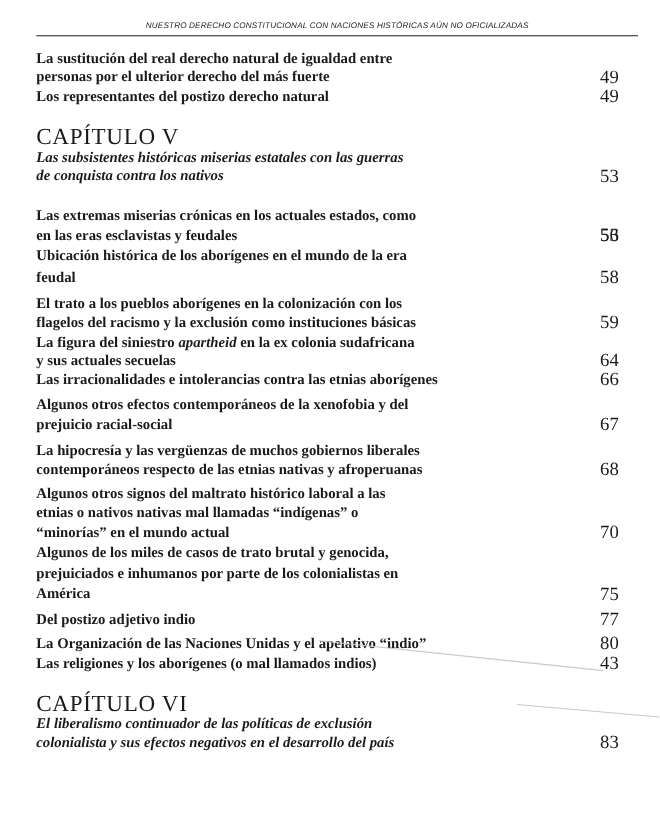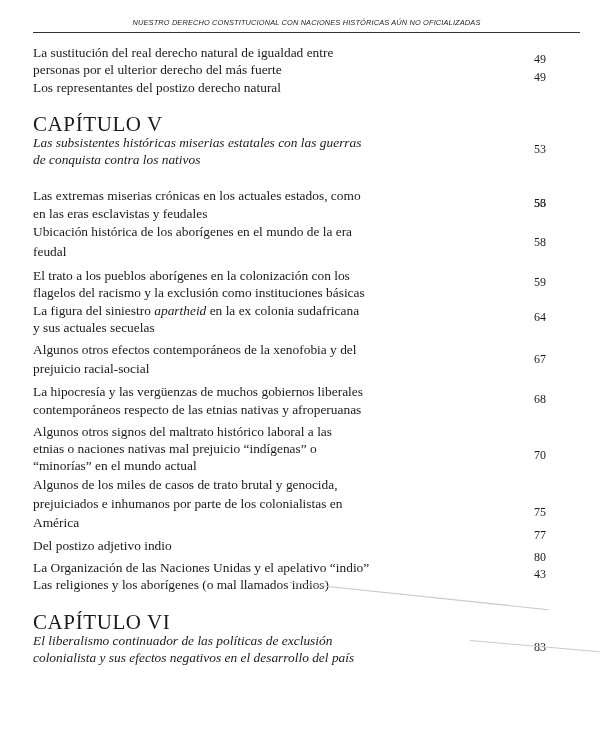--- a/index.html
+++ b/index.html
@@ -18,24 +18,24 @@
     color: #222; line-height: 19px;
     text-transform: uppercase;
   }
   .toc { position: absolute; left: 33px; top: 44px; width: 541px; }
   .entry {
     position: relative;
     font-size: 13.4px; line-height: 17.3px;
     padding-right: 56px;
     font-family: "Liberation Serif", "DejaVu Serif", serif;
   }
-  .entry .txt { display: block; white-space: pre-line; }
+  .entry .txt { display: block; white-space: pre-line; font-weight: bold; }
   .entry .pg {
-    position: absolute; right: 0; bottom: 10px; width: 40px; text-align: left;
-    font-size: 12px; line-height: 17.3px;
+    position: absolute; right: 0; bottom: 0; width: 40px; text-align: center;
+    font-size: 17px; line-height: 17.3px;
   }
   .chapter-title {
     font-size: 21px; line-height: 19px; letter-spacing: 0.6px;
     font-family: "Liberation Serif", "DejaVu Serif", serif;
   }
   .entry.sub .txt { font-style: italic; }
   em.itl { font-style: italic; }
   .gap-lg { height: 19px; }
   .spaced { margin-top: 5px; }
   .scuff {
@@ -90,33 +90,37 @@
     <div class="entry spaced">
       <span class="txt">El trato a los pueblos aborígenes en la colonización con los
 flagelos del racismo y la exclusión como instituciones básicas</span>
       <span class="pg">59</span>
     </div>
     <div class="entry">
       <span class="txt"><span>La figura del siniestro </span><em class="itl">apartheid</em><span> en la ex colonia sudafricana
 y sus actuales secuelas</span></span>
       <span class="pg">64</span>
     </div>
+    <div class="entry">
+      <span class="txt">Las irracionalidades e intolerancias contra las etnias aborígenes</span>
+      <span class="pg">66</span>
+    </div>
     <div class="entry spaced" style="line-height:18.5px;">
       <span class="txt">Algunos otros efectos contemporáneos de la xenofobia y del
 prejuicio racial-social</span>
       <span class="pg" style="line-height:18.5px;">67</span>
     </div>
     <div class="entry spaced">
       <span class="txt">La hipocresía y las vergüenzas de muchos gobiernos liberales
 contemporáneos respecto de las etnias nativas y afroperuanas</span>
       <span class="pg">68</span>
     </div>
     <div class="entry spaced">
       <span class="txt">Algunos otros signos del maltrato histórico laboral a las
-etnias o naciones nativas mal prejuicio “indígenas” o
+etnias o nativos nativas mal llamadas “indígenas” o
 “minorías” en el mundo actual</span>
       <span class="pg">70</span>
     </div>
     <div class="entry" style="line-height:19px;">
       <span class="txt">Algunos de los miles de casos de trato brutal y genocida,
 prejuiciados e inhumanos por parte de los colonialistas en
 América</span>
       <span class="pg" style="line-height:19px;">75</span>
     </div>
     <div class="entry spaced">

